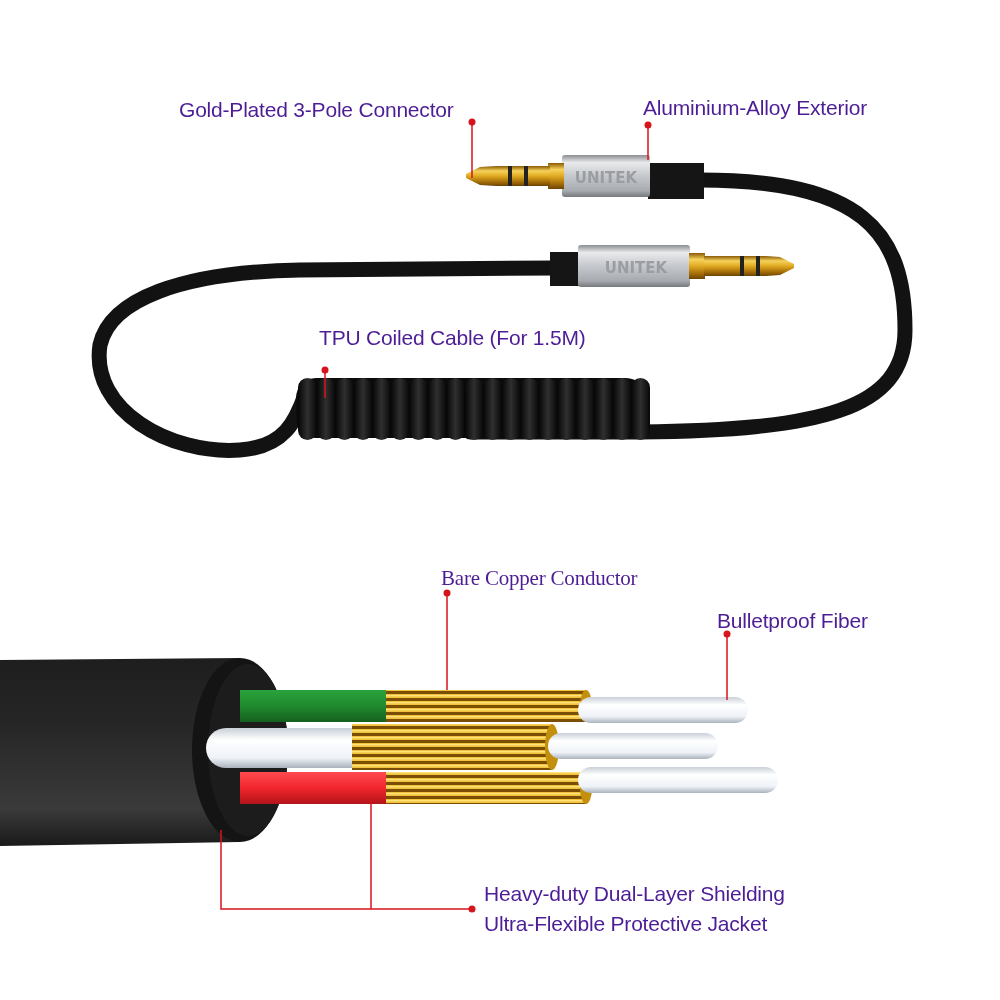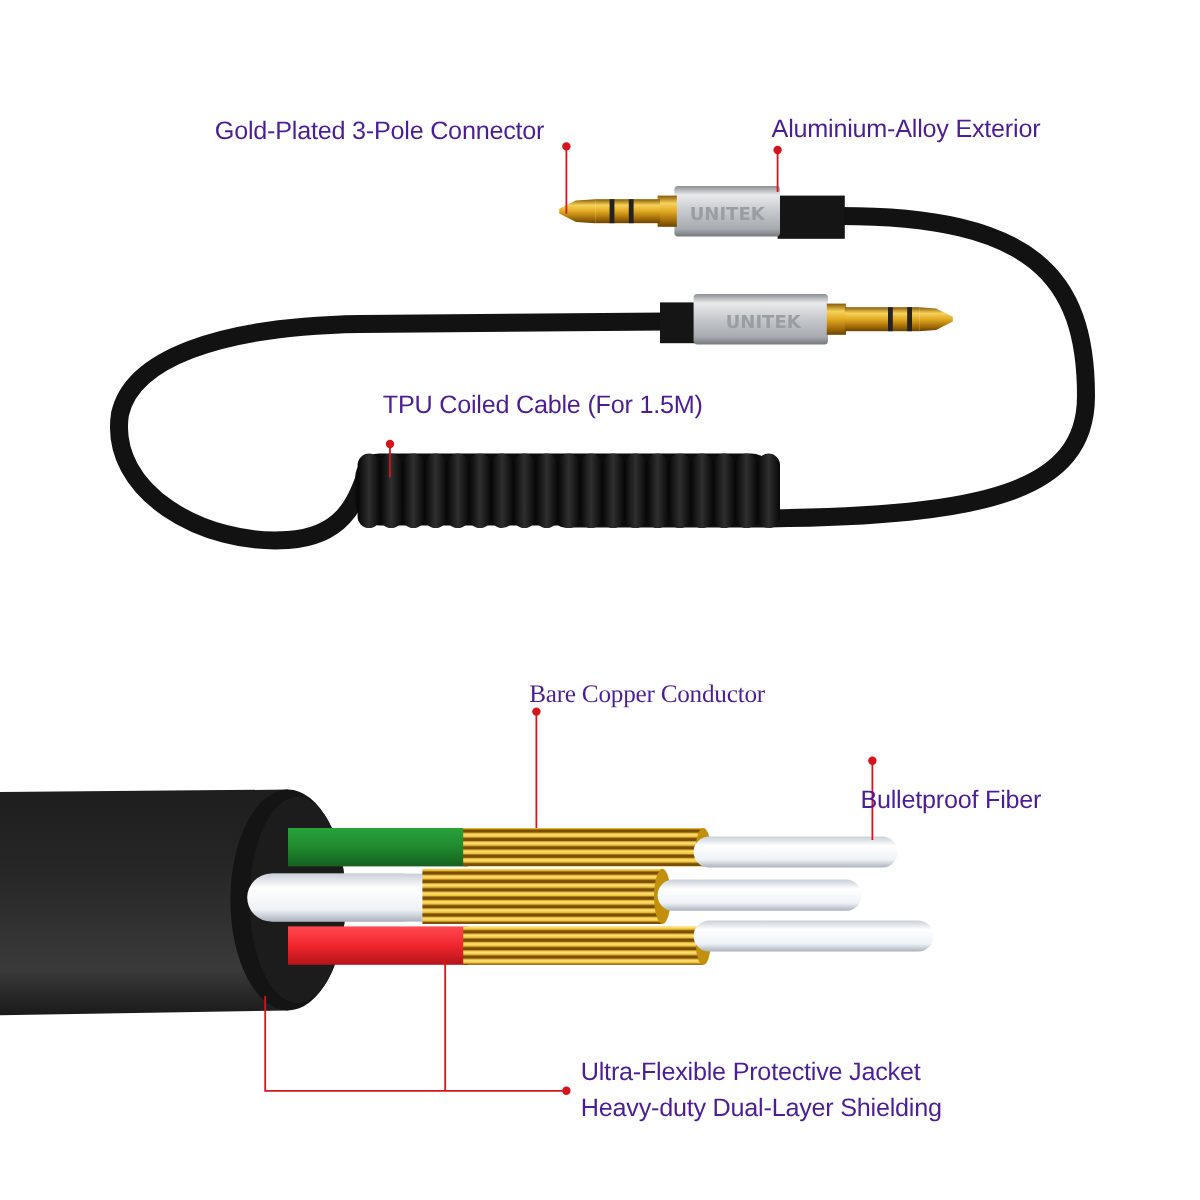--- a/index.html
+++ b/index.html
@@ -173,18 +173,18 @@
       <circle cx="727" cy="634" r="3.5"></circle>
       <circle cx="472" cy="909" r="3.5"></circle>
     </g>
   </svg>
 
   
   <div class="label" style="left:179px; top:99px;">Gold-Plated 3-Pole Connector</div>
   <div class="label" style="left:643px; top:97px;">Aluminium-Alloy Exterior</div>
   <div class="label" style="left:319px; top:327px;">TPU Coiled Cable (For 1.5M)</div>
   <div class="label" style="left:441px; top:568px;font-family:Liberation Serif, serif;">Bare Copper Conductor</div>
-  <div class="label" style="left:717px; top:610px;margin-top:46px;">Bulletproof Fiber</div>
+  <div class="label" style="left:717px; top:610px;">Bulletproof Fiber</div>
   <div class="label two" style="left:484px; top:879px;">
+    <div>Heavy-duty Dual-Layer Shielding</div>
     <div>Ultra-Flexible Protective Jacket</div>
-    <div>Heavy-duty Dual-Layer Shielding</div>
   </div>
 </div>
 
 </body></html>

